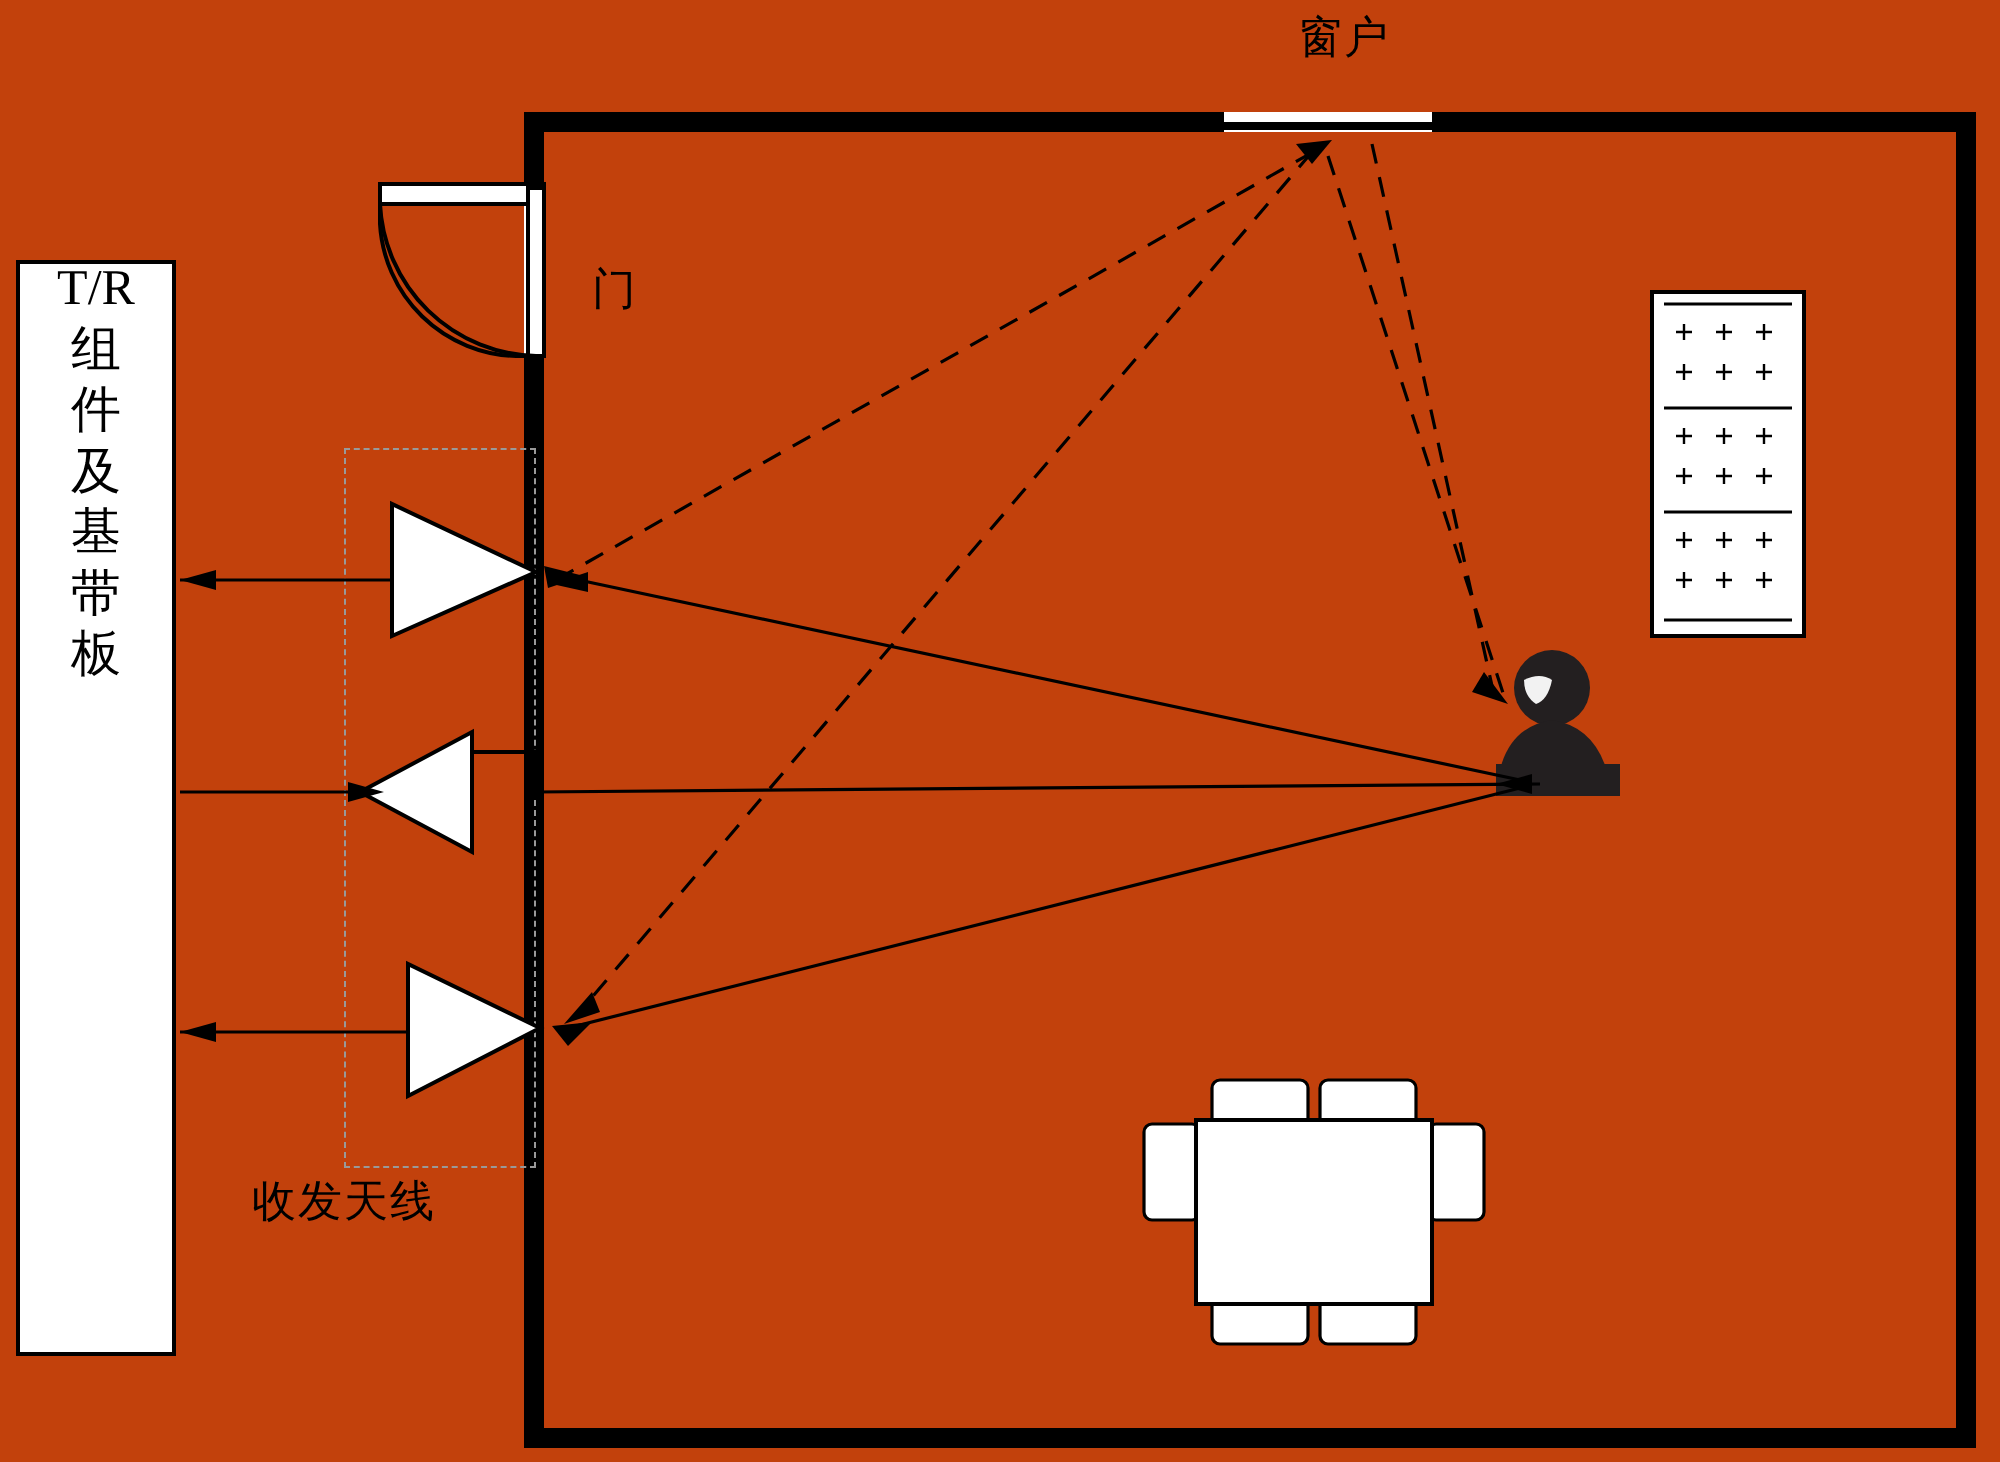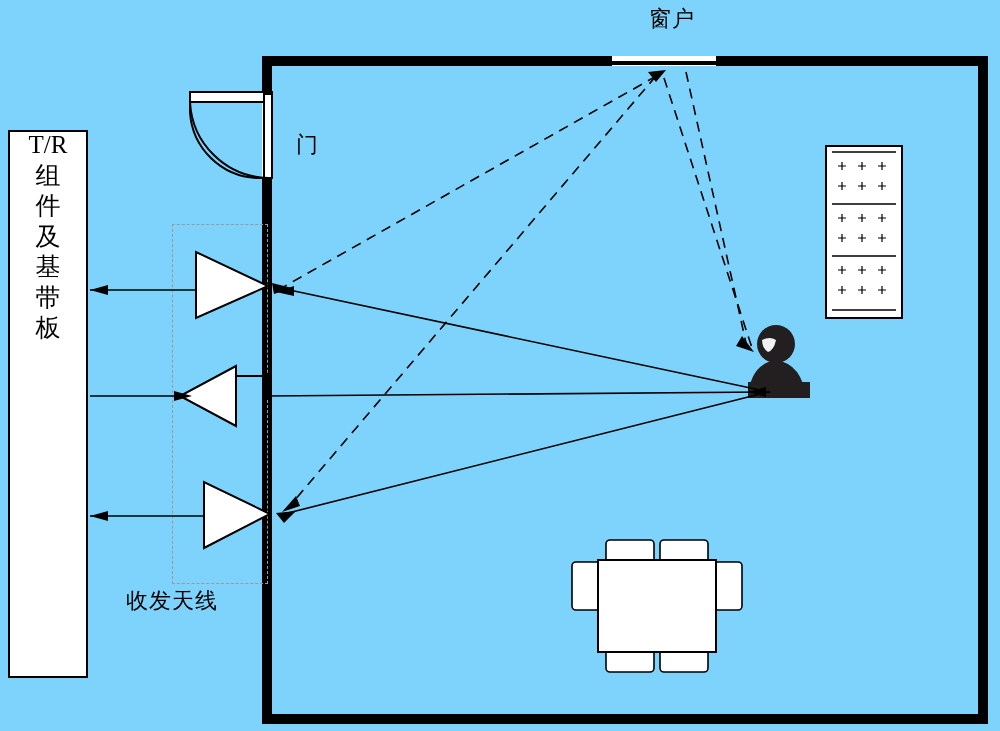--- a/index.html
+++ b/index.html
@@ -4,21 +4,21 @@
 <style>
   html, body {
     margin: 0;
     padding: 0;
     background: #ffffff;
   }
   #root {
     position: relative;
     width: 1000px;
     height: 731px;
-    background: #7dd3fc;
+    background: #c2410c;
     font-family: "Liberation Serif", serif;
     overflow: hidden;
   }
   .abs { position: absolute; }
 
   
   .label-window {
     left: 612px; top: 4px;
     width: 120px;
     font-size: 22px;

